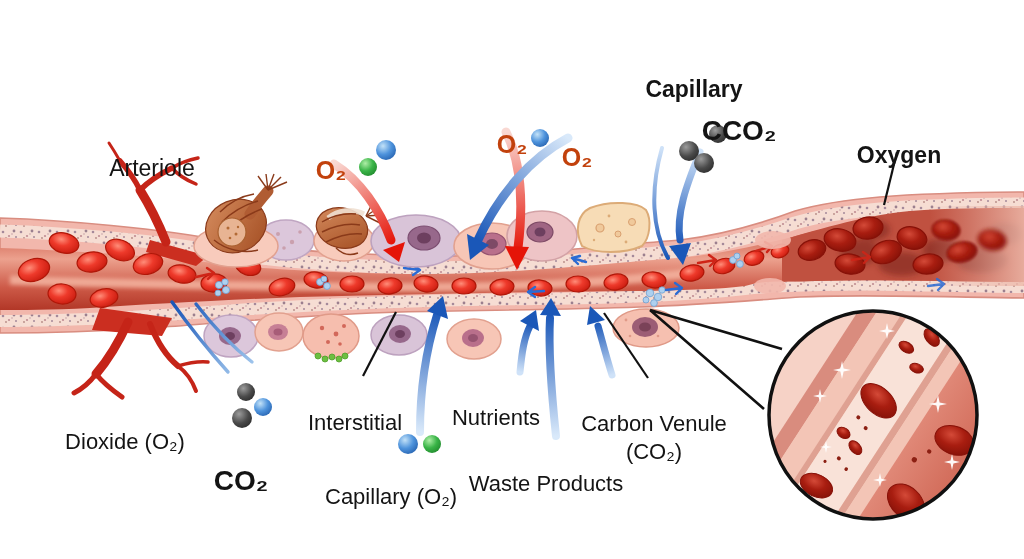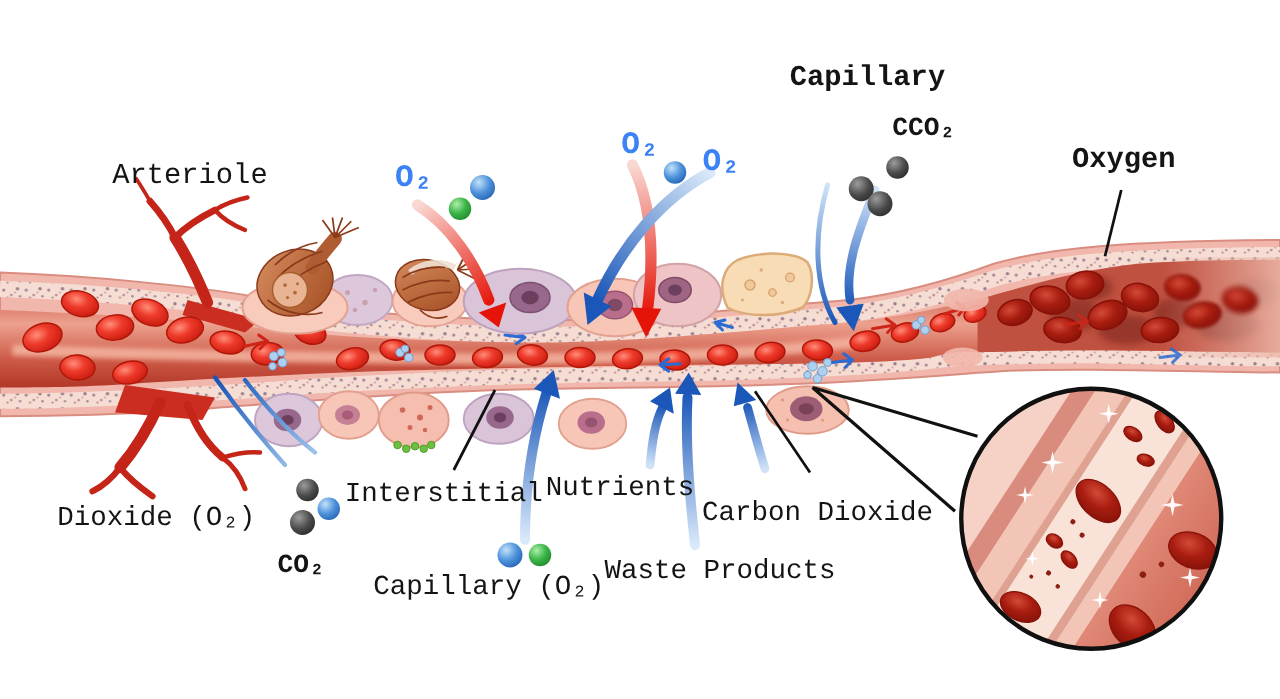--- a/index.html
+++ b/index.html
@@ -1,27 +1,27 @@
 <!DOCTYPE html>
 <html><head>
 <meta charset="utf-8">
 <style>
   html,body{margin:0;padding:0;background:#fff;}
   #stage{position:relative;width:1024px;height:559px;background:#ffffff;overflow:hidden;
          font-family:"Liberation Sans","DejaVu Sans",sans-serif;}
   #stage svg{position:absolute;left:0;top:0;}
   .label{position:absolute;transform:translate(-50%,-50%);color:#141414;white-space:nowrap;
-         font-family:Liberation Mono, monospace;line-height:1.15;}
+         font-family:Liberation Sans, sans-serif;line-height:1.15;margin-top:27px;}
   .bold{font-weight:700;}
-  .red{color:#3b82f6;font-weight:700;}
+  .red{color:#c2410c;font-weight:700;}
   .center{text-align:center;}
   .sz25{font-size:25px;}
   .sz23{font-size:23px;}
   .sz22{font-size:22px;}
-  .sz21{font-size:21px;}
+  .sz21{font-size:28px;}
   .twoline{line-height:28px;}
 </style>
 </head>
 <body>
 
 <div id="stage">
 
 <svg width="1024" height="559" viewBox="0 0 1024 559">
 <defs>
   <linearGradient id="lumenG" x1="0" y1="0" x2="0" y2="1">
@@ -466,18 +466,19 @@
 <div class="label bold sz23" style="left:694px;top:62px;">Capillary</div>
 <div class="label bold sz21" style="left:739px;top:104px;">CCO₂</div>
 <div class="label bold sz23" style="left:899px;top:128px;">Oxygen</div>
 <div class="label sz22" style="left:125px;top:415px;">Dioxide (O₂)</div>
 <div class="label bold sz21" style="left:241px;top:454px;text-align:right;">CO₂</div>
 <div class="label sz22 center twoline" style="left:355px;top:396px;">
   <div>Interstitial</div>
 </div>
 <div class="label sz22" style="left:496px;top:391px;text-align:right;">Nutrients</div>
 <div class="label sz22" style="left:391px;top:470px;">Capillary (O₂)</div>
-<div class="label sz22" style="left:576px;top:457px;">Waste Products</div>
+<div class="label sz22" style="left:546px;top:457px;">Waste Products</div>
 <div class="label sz22 center twoline" style="left:654px;top:411px;">
-  <div>Carbon Dioxide</div>
+  <div>Carbon Venule</div>
+  <div>(CO₂)</div>
 </div>
 
 </div>
 
 </body></html>

